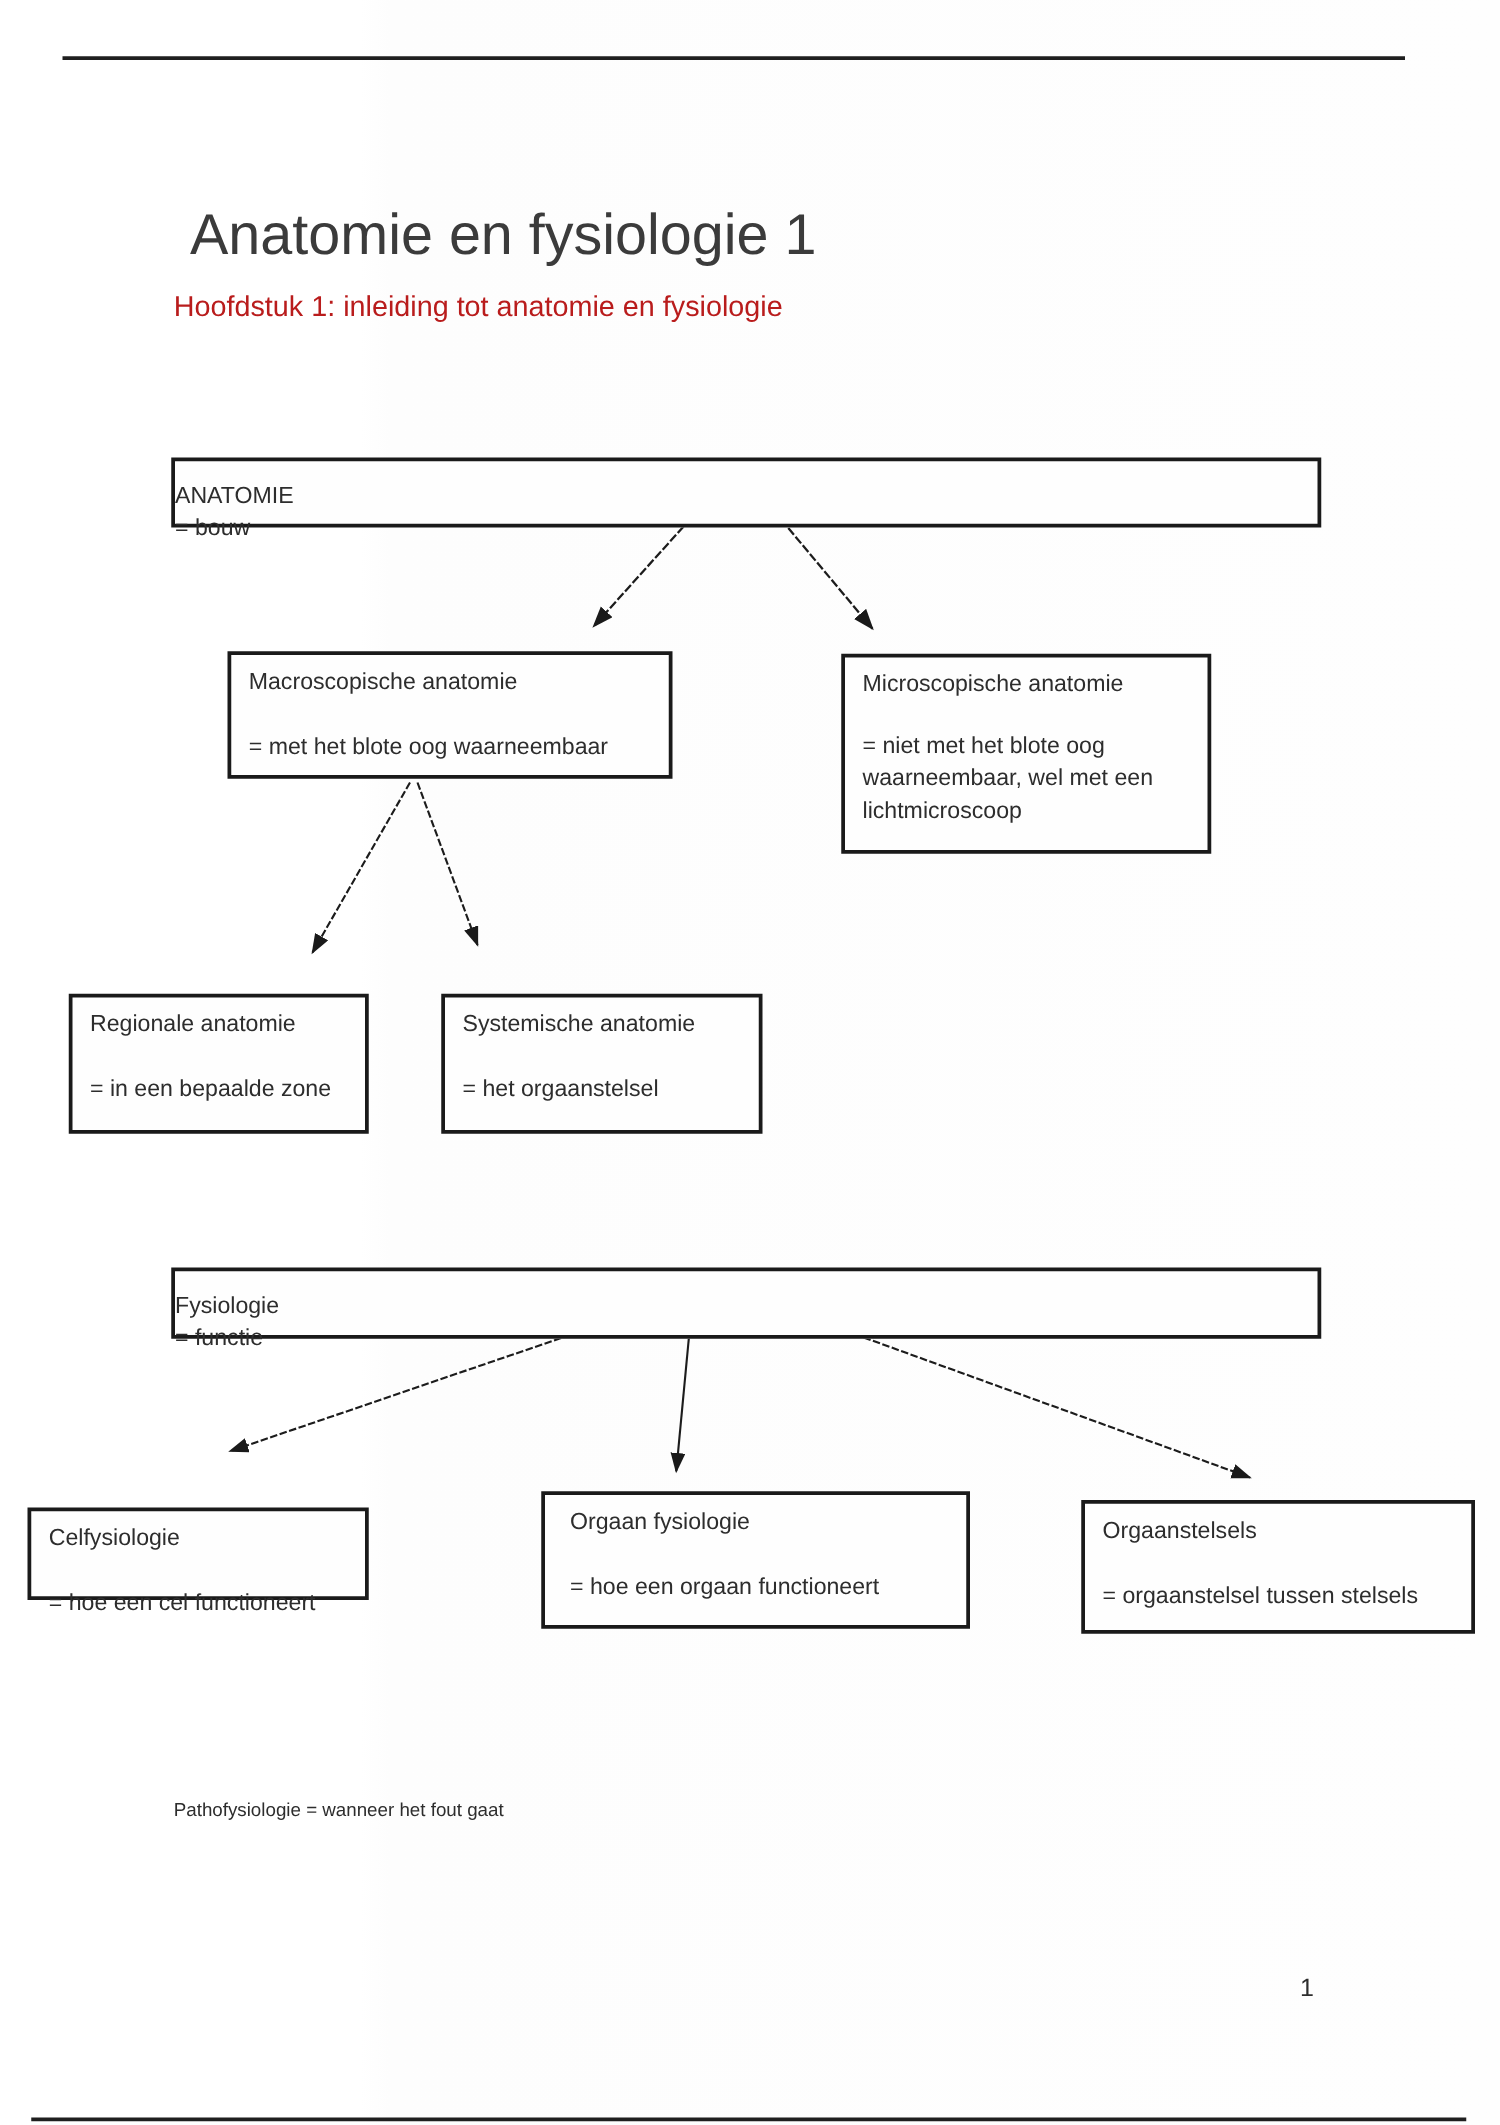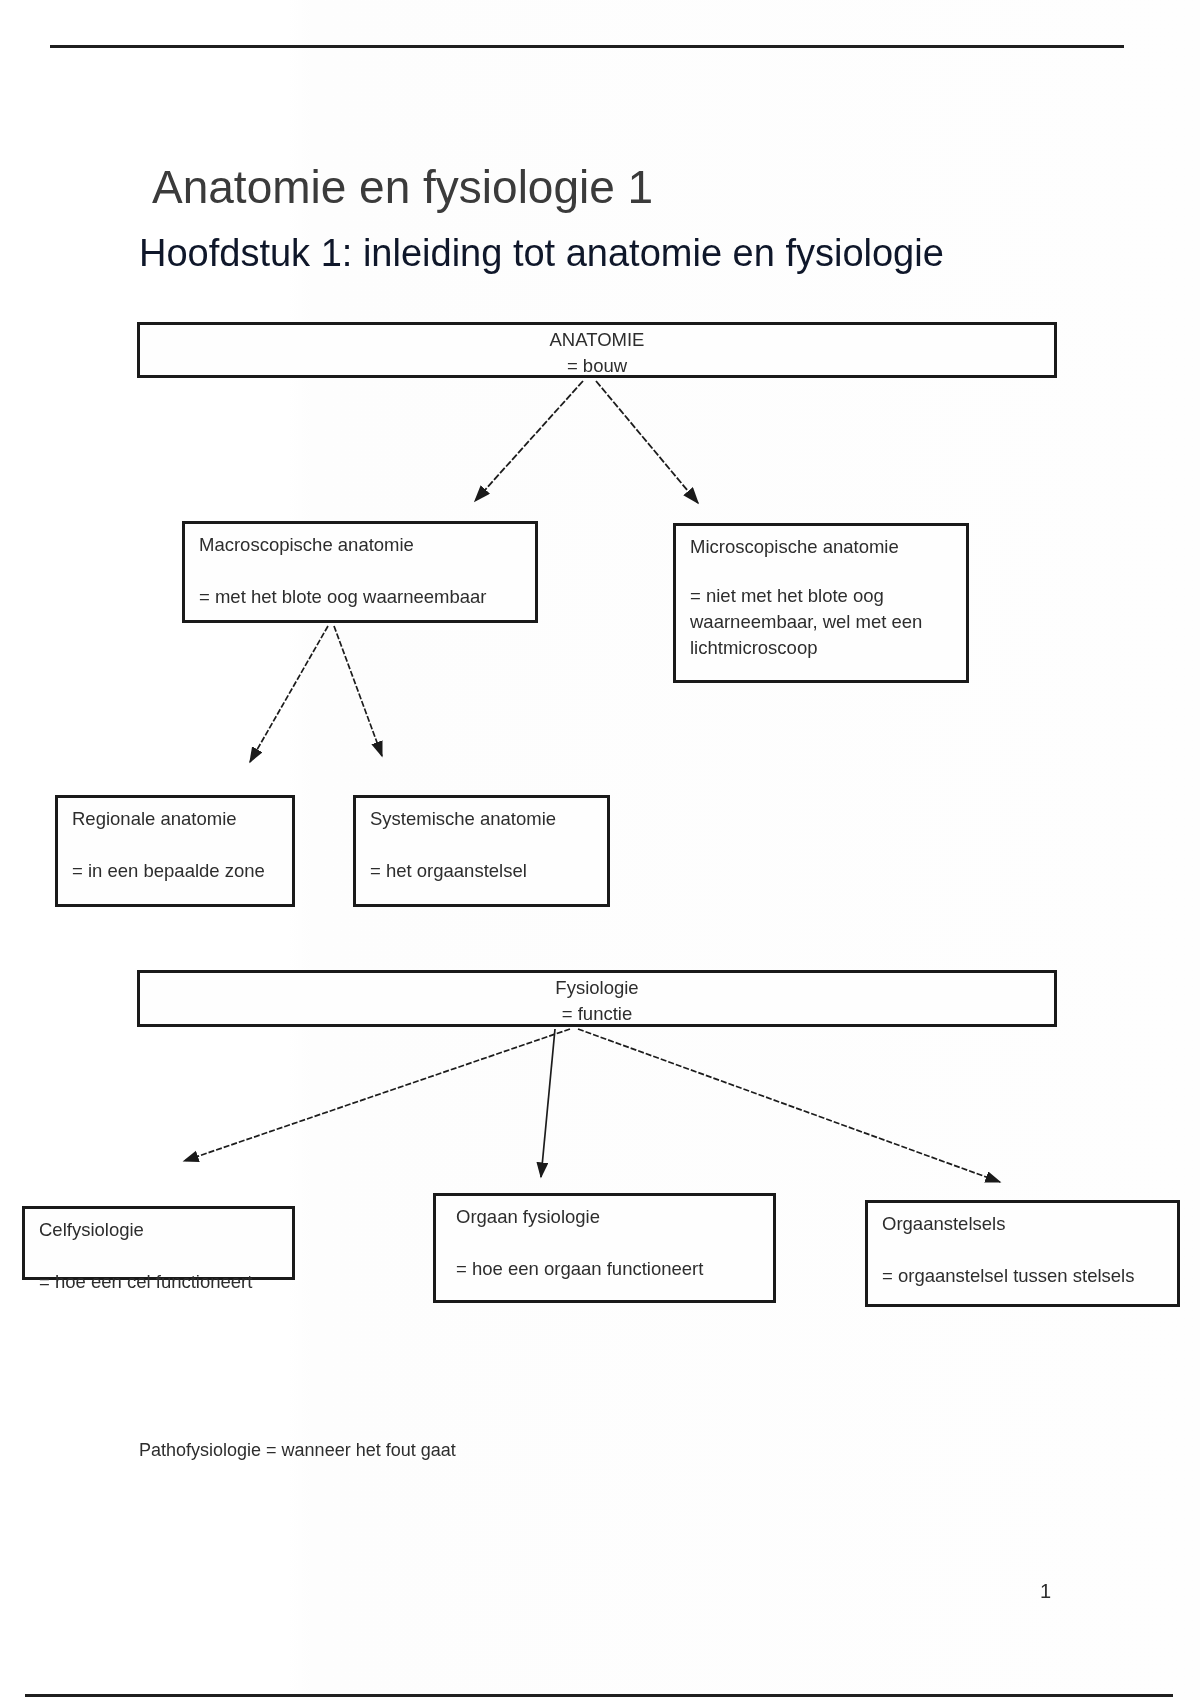--- a/index.html
+++ b/index.html
@@ -11,43 +11,43 @@
   }
   .rule{position:absolute;background:#1f1f1f;height:3px;}
   #top-rule{left:50px;top:45px;width:1074px;}
   #bottom-rule{left:25px;top:1694px;width:1148px;}
   #page-title{
     position:absolute;left:138px;top:146px;width:900px;
     font-size:46px;font-weight:400;color:#3b3b3b;letter-spacing:0px;
   }
   #page-subtitle{
     position:absolute;left:139px;top:232px;width:900px;
-    font-size:38px;font-weight:400;color:#0f172a;
+    font-size:23px;font-weight:400;color:#b91c1c;
   }
   .dbox{
     position:absolute;border:3px solid #1a1a1a;background:#fefefe;
     box-sizing:border-box;font-size:18.5px;color:#2d2d2d;
   }
   .dbox .ttl{display:block;}
   .dbox .bdy{display:block;line-height:26px;}
-  .centerbox{text-align:center;line-height:26px;padding-top:2px;}
+  .centerbox{text-align:left;line-height:26px;padding-top:14px;margin-top:44px;}
   .leftbox{padding:9px 14px 0 14px;}
   .leftbox .ttl{margin-bottom:27px;line-height:24px;}
   #box-anatomie{left:137px;top:322px;width:920px;height:56px;}
   #box-macro{left:182px;top:521px;width:356px;height:102px;}
   #box-micro{left:633px;top:523px;width:296px;height:160px;margin-left:40px;}
   #box-micro .ttl{margin-bottom:24px;}
   #box-regionale{left:55px;top:795px;width:240px;height:112px;}
   #box-systemische{left:353px;top:795px;width:257px;height:112px;}
   #box-fysiologie{left:137px;top:970px;width:920px;height:57px;}
   #box-cel{left:22px;top:1182px;width:273px;height:74px;margin-top:24px;}
   #box-orgaan{left:433px;top:1193px;width:343px;height:110px;padding-left:20px;}
   #box-stelsels{left:865px;top:1200px;width:315px;height:107px;}
   #footnote{
-    position:absolute;left:139px;top:1440px;font-size:18px;color:#2d2d2d;
+    position:absolute;left:139px;top:1440px;font-size:15px;color:#2d2d2d;
   }
   #page-number{
     position:absolute;left:1040px;top:1580px;font-size:20px;color:#2d2d2d;
   }
   #arrow-layer{position:absolute;left:0;top:0;width:1200px;height:1700px;pointer-events:none;}
 </style>
 </head>
 <body>
 
 <div class="rule" id="top-rule"></div>

